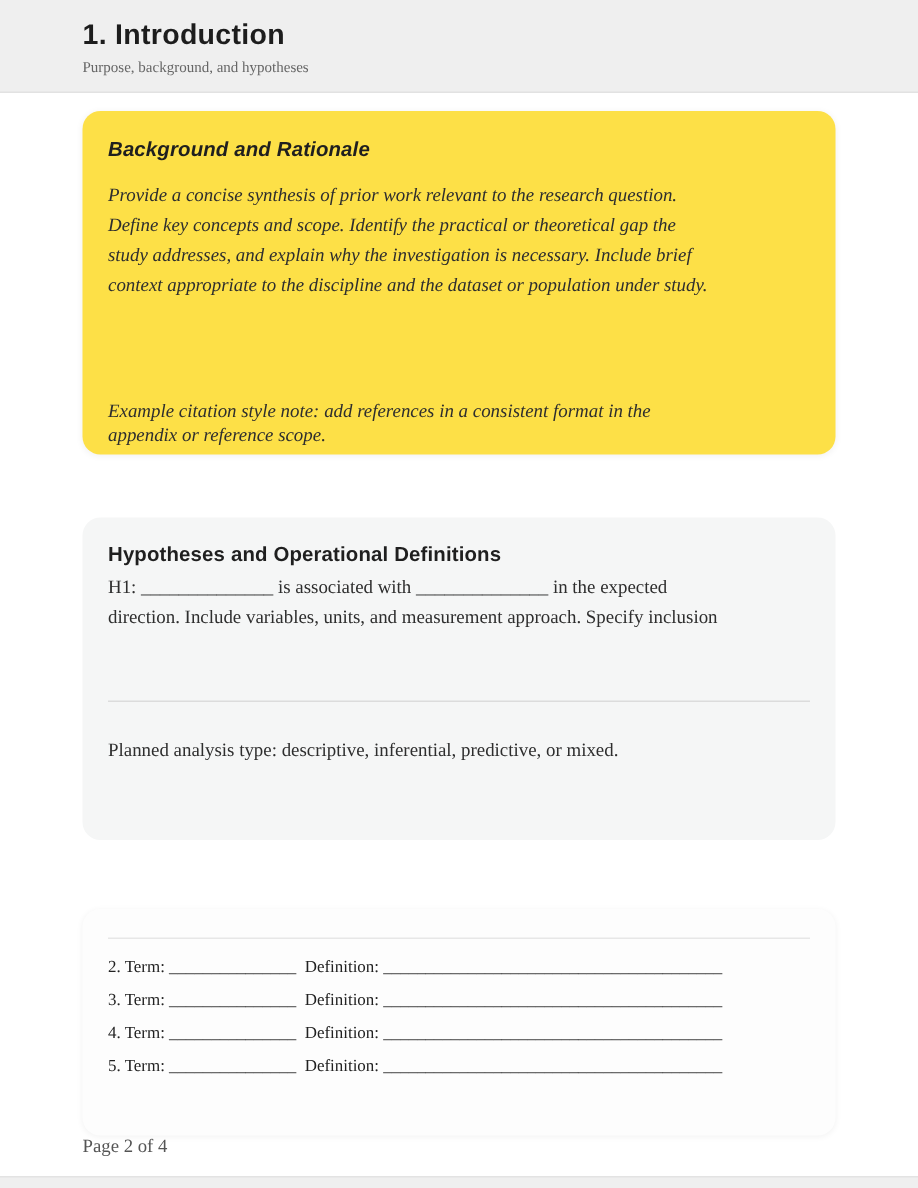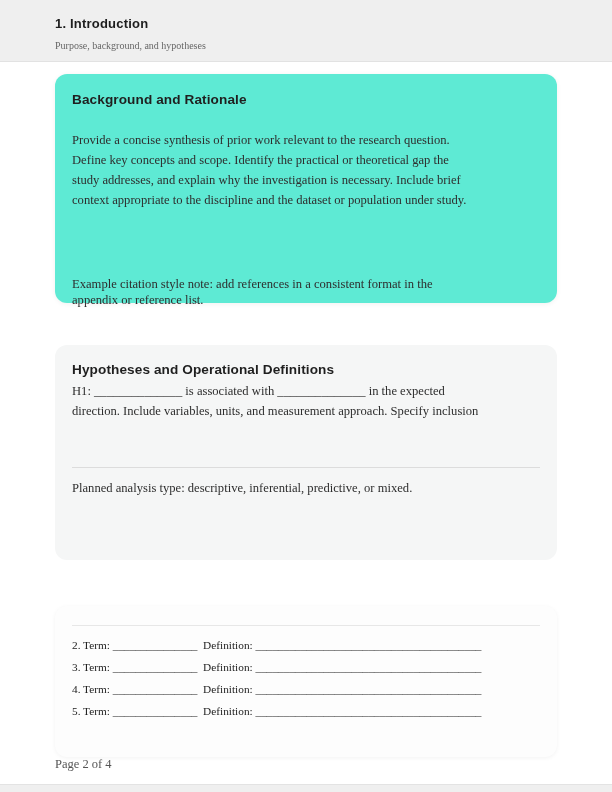--- a/index.html
+++ b/index.html
@@ -20,21 +20,21 @@
     position: absolute;
     top: 0; left: 0; right: 0;
     height: 62px;
     background: #efefef;
     border-bottom: 1px solid #e2e2e2;
     box-sizing: border-box;
     padding-left: 55px;
   }
   .page-title {
     padding-top: 13px;
-    font-size: 13px;
+    font-size: 19px;
     line-height: 22px;
     font-weight: 700;
     color: #1d1d1d;
     letter-spacing: 0.2px;
   }
   .page-subtitle {
     margin-top: 4px;
     font-family: "Liberation Serif", serif;
     font-size: 10px;
     line-height: 14px;
@@ -43,54 +43,55 @@
 
   
   .card {
     position: absolute;
     left: 55px;
     width: 502px;
     border-radius: 12px;
     box-sizing: border-box;
   }
   .card-white {
-    background: #5eead4;
+    background: #fde047;
     box-shadow: 0 1px 5px rgba(0,0,0,0.06);
+    font-style: italic;
   }
   .card-filled {
     background: #f5f6f6;
   }
   .card-heading {
     font-size: 13.6px;
     font-weight: 700;
     color: #1f1f1f;
     letter-spacing: 0.1px;
   }
   .serif-line {
     font-family: "Liberation Serif", serif;
     font-size: 12.6px;
     line-height: 20px;
     color: #2e2e2e;
     white-space: pre;
   }
 
   #card-background { top: 74px; height: 229px; padding: 18px 17px 0 17px; }
-  #card-background .body-block { margin-top: 23px; }
+  #card-background .body-block { margin-top: 13px; }
   #card-background .note-block { margin-top: 66px; }
   #card-background .note-block .serif-line { line-height: 16px; }
 
   #card-hypotheses { top: 345px; height: 215px; padding: 17px 17px 0 17px; }
   #card-hypotheses .body-block { margin-top: 4px; }
   .card-divider {
     margin-top: 46px;
     border: none;
     border-top: 1px solid #dcdcdc;
     height: 0;
   }
-  .planned-line { margin-top: 10px; }
+  .planned-line { margin-top: 22px; }
 
   #card-keyterms {
     top: 606px; height: 151px;
     padding: 10px 17px 0 17px;
     background: #fdfdfd;
     box-shadow: 0 1px 4px rgba(0,0,0,0.05);
   }
   .heading-rule {
     margin-top: 9px;
     border: none;
@@ -135,21 +136,21 @@
 <div class="card card-white" id="card-background">
   <div class="card-heading">Background and Rationale</div>
   <div class="body-block">
     <div class="serif-line">Provide a concise synthesis of prior work relevant to the research question.</div>
     <div class="serif-line">Define key concepts and scope. Identify the practical or theoretical gap the</div>
     <div class="serif-line">study addresses, and explain why the investigation is necessary. Include brief</div>
     <div class="serif-line">context appropriate to the discipline and the dataset or population under study.</div>
   </div>
   <div class="note-block">
     <div class="serif-line">Example citation style note: add references in a consistent format in the</div>
-    <div class="serif-line">appendix or reference list.</div>
+    <div class="serif-line">appendix or reference scope.</div>
   </div>
 </div>
 
 <div class="card card-filled" id="card-hypotheses">
   <div class="card-heading">Hypotheses and Operational Definitions</div>
   <div class="body-block">
     <div class="serif-line">H1: ______________ is associated with ______________ in the expected</div>
     <div class="serif-line">direction. Include variables, units, and measurement approach. Specify inclusion</div>
   </div>
   <hr class="card-divider">

